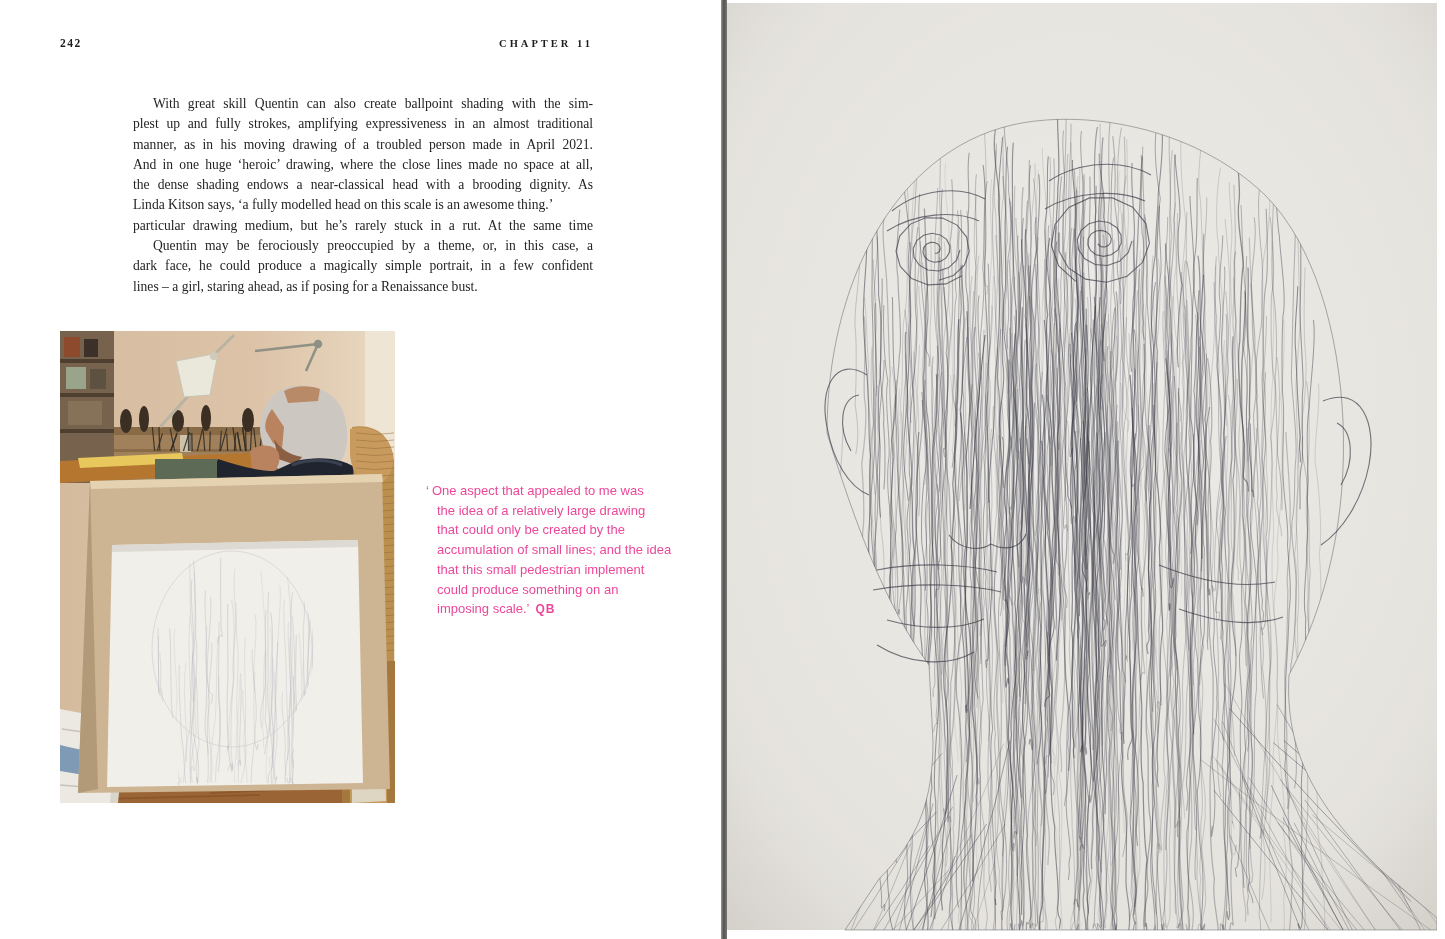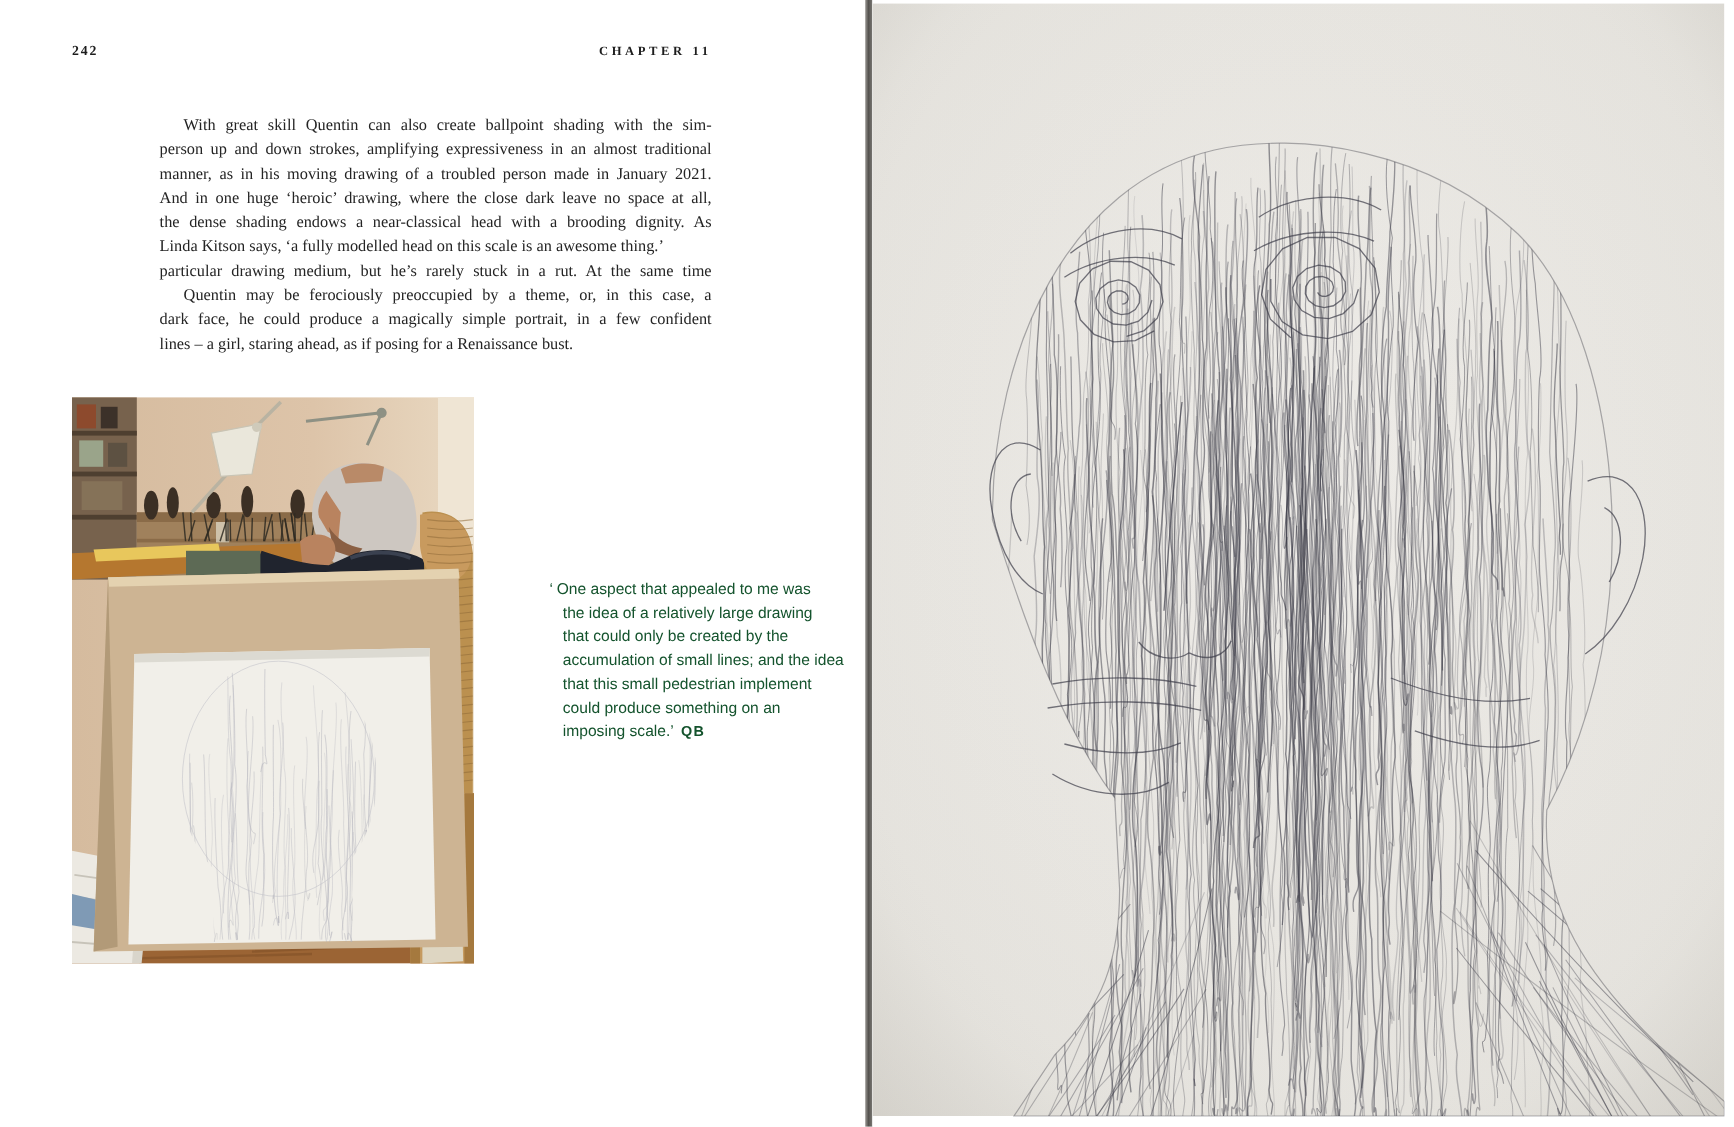--- a/index.html
+++ b/index.html
@@ -16,21 +16,21 @@
             line-height:20.3px;color:#242424;}
   .bline{text-align:justify;text-align-last:justify;}
   .bline.end{text-align-last:left;}
   .bline.indent{text-indent:20px;}
 
   .photo{position:absolute;left:60px;top:331px;width:335px;height:472px;}
   .photo svg{display:block;}
 
   .quote{position:absolute;left:426px;top:481px;width:252px;
          font-family:"Liberation Sans",sans-serif;font-size:13px;line-height:19.7px;
-         color:#14532d;margin-left:32px;}
+         color:#ec4899;}
   .qline{padding-left:11px;}
   .qline.first{padding-left:0;}
   .qmark{margin-right:3px;}
   .qb{font-size:12px;font-weight:700;letter-spacing:1px;margin-left:6px;}
 
   .captions{position:absolute;left:62px;top:808px;font-size:12px;line-height:16px;color:#1f1f1f;}
 
   
   .gutter{position:absolute;left:721px;top:0;width:6px;height:939px;
           background:linear-gradient(90deg,#9a9894,#55534f 45%,#7a7874);}
@@ -41,23 +41,23 @@
 </head>
 <body>
 
 <div class="left-page">
 
   <div class="pagenum">242</div>
   <div class="chapter">CHAPTER 11</div>
 
   <div class="text-col">
       <div class="bline indent">With great skill Quentin can also create ballpoint shading with the sim-</div>
-      <div class="bline">person up and down strokes, amplifying expressiveness in an almost traditional</div>
-      <div class="bline">manner, as in his moving drawing of a troubled person made in January 2021.</div>
-      <div class="bline">And in one huge ‘heroic’ drawing, where the close dark leave no space at all,</div>
+      <div class="bline">plest up and fully strokes, amplifying expressiveness in an almost traditional</div>
+      <div class="bline">manner, as in his moving drawing of a troubled person made in April 2021.</div>
+      <div class="bline">And in one huge ‘heroic’ drawing, where the close lines made no space at all,</div>
       <div class="bline">the dense shading endows a near-classical head with a brooding dignity. As</div>
       <div class="bline end">Linda Kitson says, ‘a fully modelled head on this scale is an awesome thing.’</div>
       <div class="bline">particular drawing medium, but he’s rarely stuck in a rut. At the same time</div>
       <div class="bline indent">Quentin may be ferociously preoccupied by a theme, or, in this case, a</div>
       <div class="bline">dark face, he could produce a magically simple portrait, in a few confident</div>
       <div class="bline end">lines – a girl, staring ahead, as if posing for a Renaissance bust.</div>
     </div>
 
   <div class="photo">
     <svg id="ph" width="335" height="472" viewBox="0 0 335 472">

